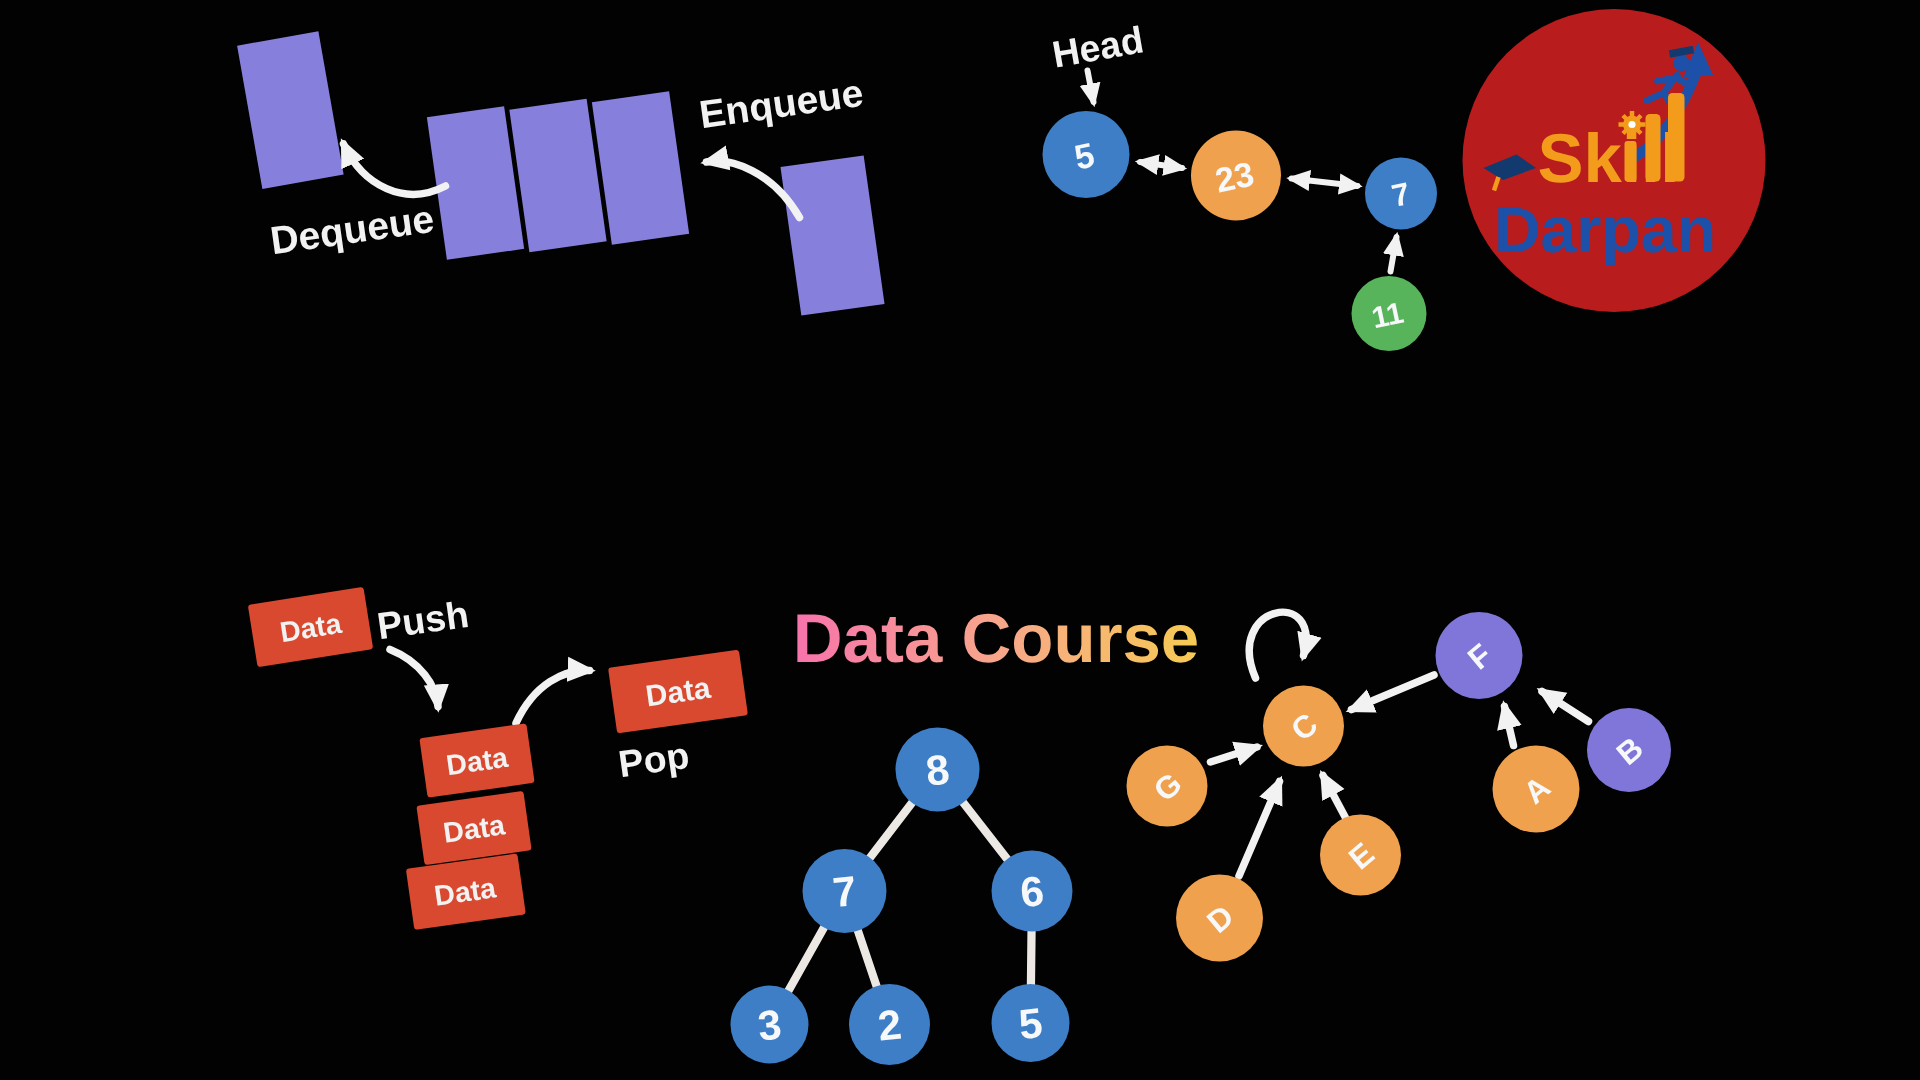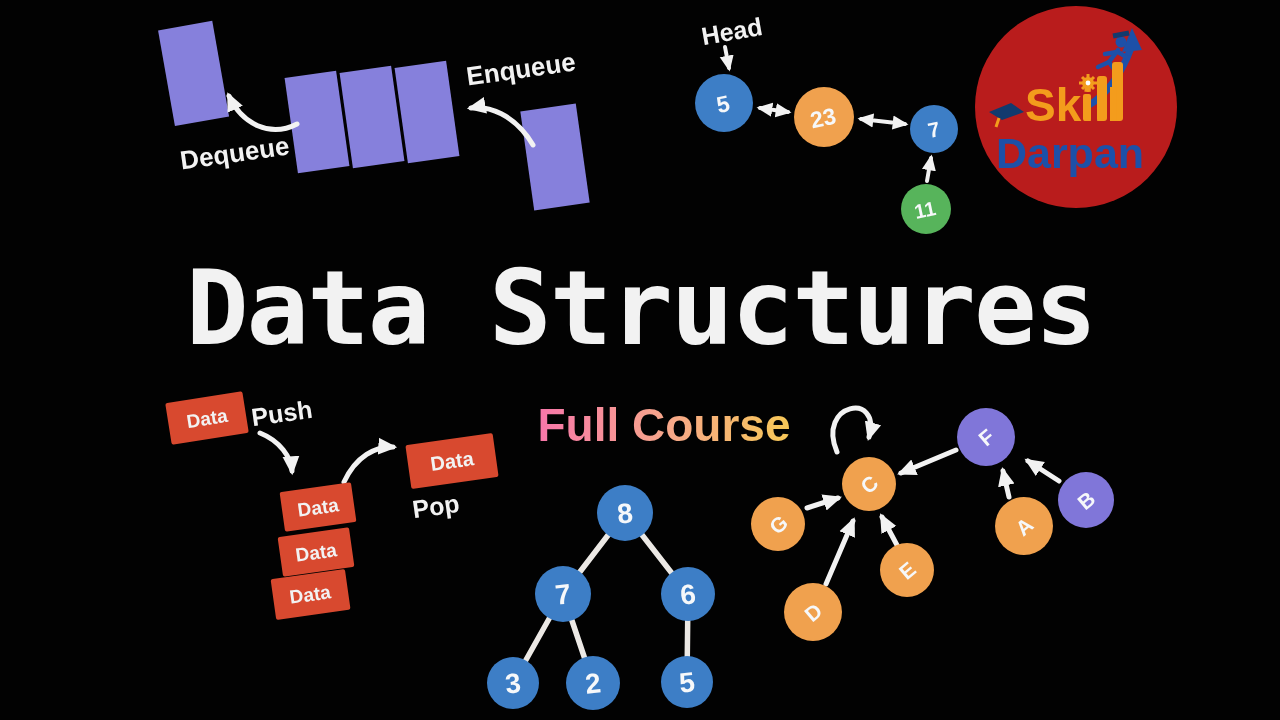--- a/index.html
+++ b/index.html
@@ -99,23 +99,22 @@
 
       <g>
         <polygon points="14,106 36,97 49,106 27,114" fill="#123a6e"></polygon>
         <line x1="24" y1="112" x2="21" y2="121" stroke="#f39c1c" stroke-width="3"></line>
       </g>
       <text x="50" y="115" font-size="46" fill="#f39c1c">Skill</text>
       <text x="95" y="162" font-size="43" text-anchor="middle" fill="#1d50a8">Darpan</text>
     </svg>
   </div>
 
-  <div class="main-title">Data Structures</div>
 
-  <div class="subtitle">Full Course</div>
+  <div class="subtitle">Data Course</div>
 
   <svg class="diagram" style="left:130px;top:380px" width="400" height="270" viewBox="0 0 400 270">
     <defs>
       <marker id="as" viewBox="0 0 10 10" refX="7" refY="5" markerWidth="4.2" markerHeight="4.2" orient="auto-start-reverse">
         <path d="M0,1 L9,5 L0,9 z" fill="#f2f2f2"></path>
       </marker>
     </defs>
     <path class="arrow" d="M130,53 C150,61 161,77 162,91" marker-end="url(#as)"></path>
     <path class="arrow" d="M214,102 C226,76 246,66 263,67" marker-end="url(#as)"></path>
     <rect x="38" y="17" width="78" height="42" rx="2" transform="rotate(-9 77 38)" fill="#d8492f"></rect>

